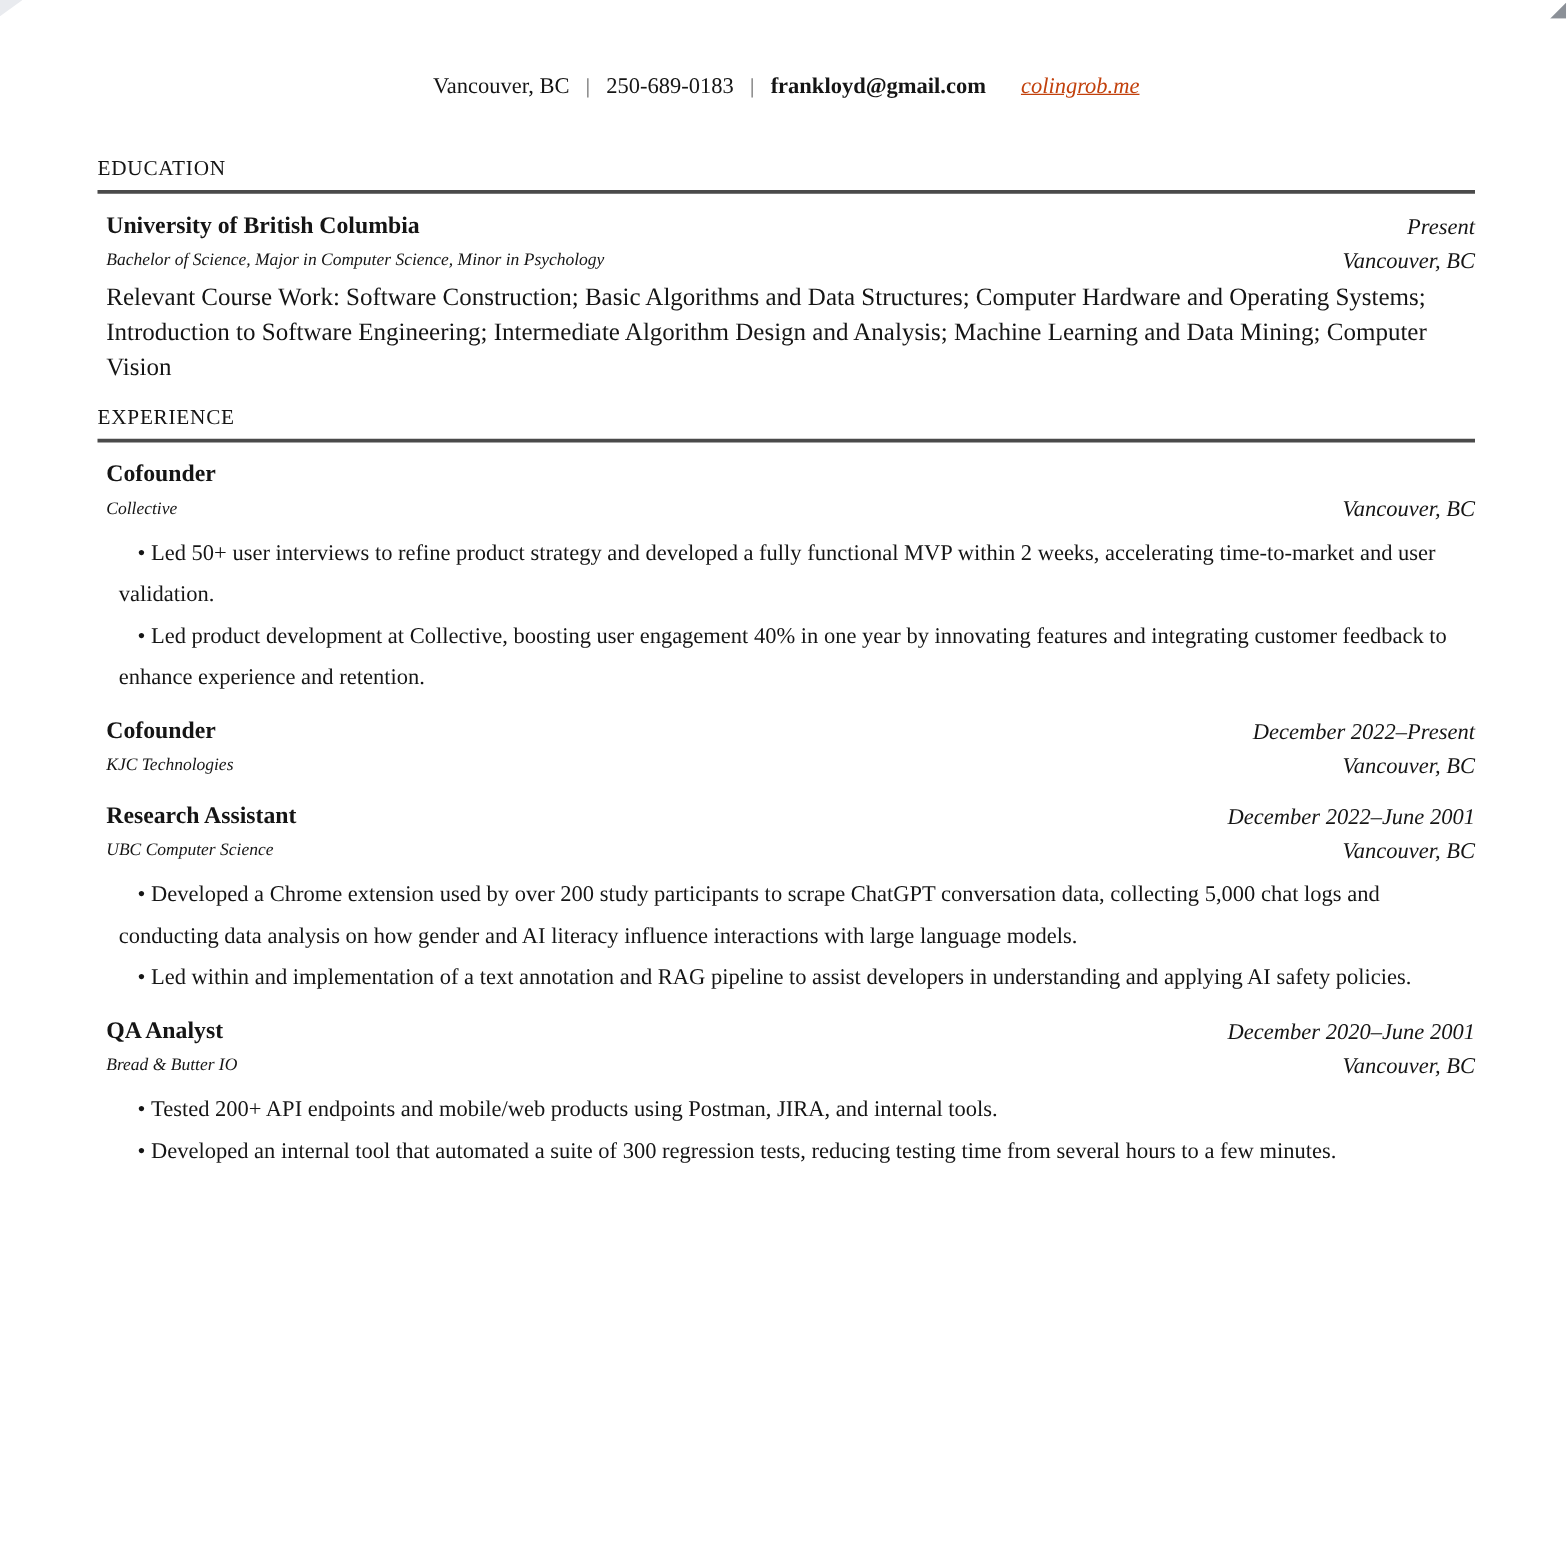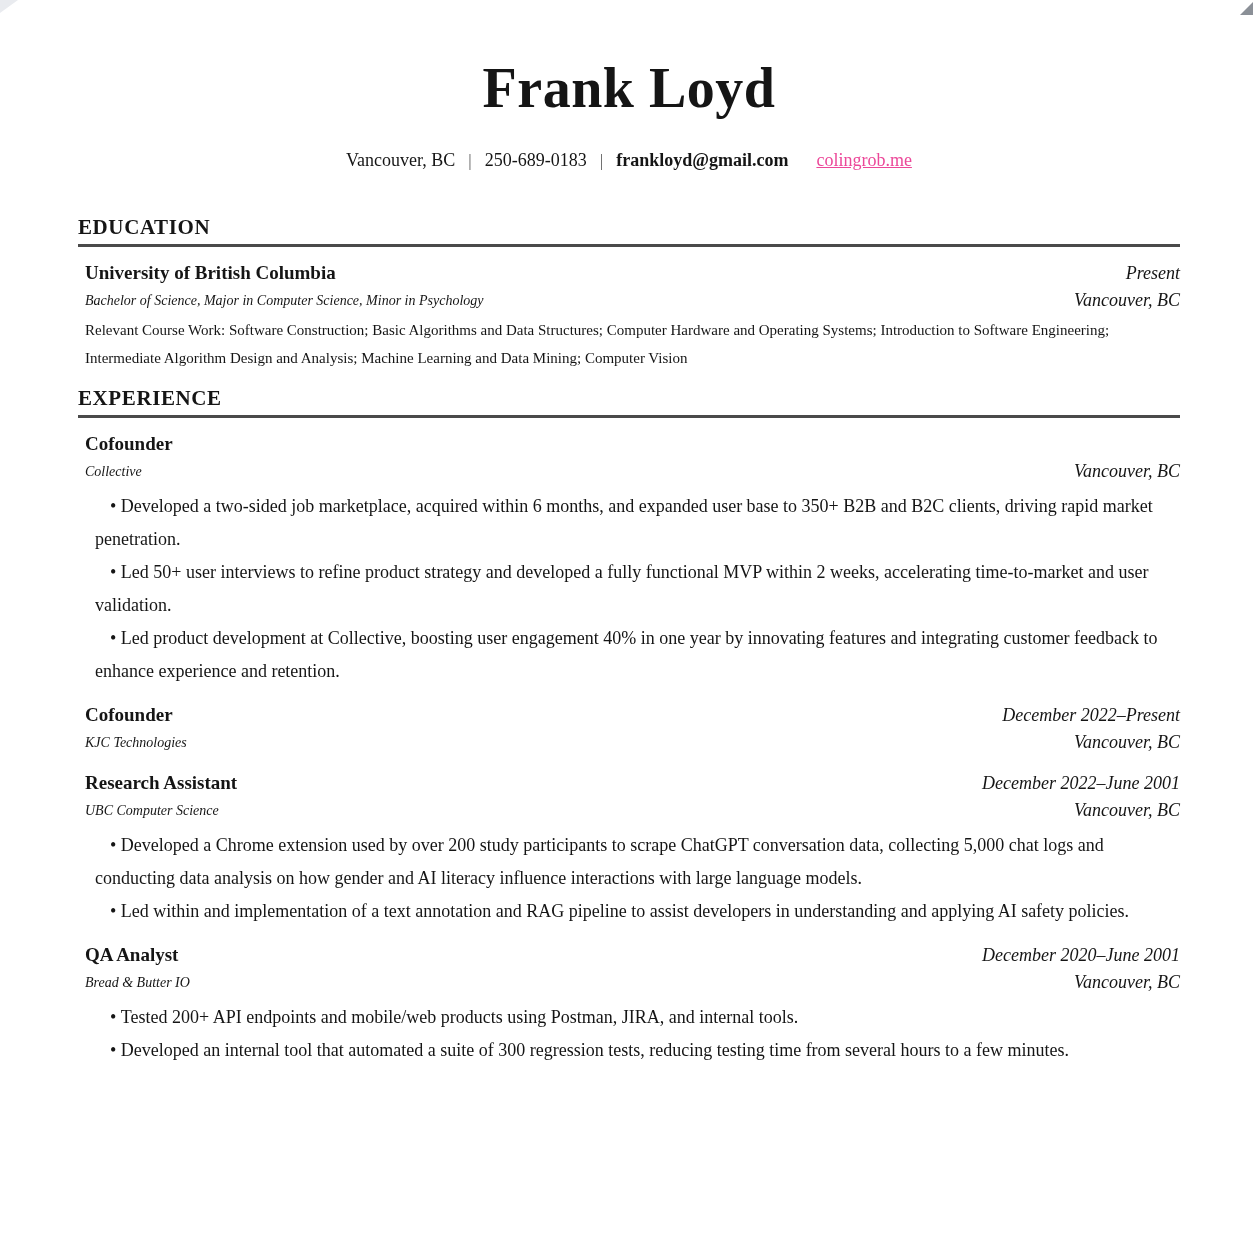--- a/index.html
+++ b/index.html
@@ -36,46 +36,46 @@
     letter-spacing: 0.5px;
   }
   .contact {
     text-align: center;
     font-size: 18px;
     line-height: 24px;
     margin: 0 0 42px 0;
   }
   .contact .sep { color: #5a5a5a; margin: 0 13px; font-size: 17px; }
   .contact .email { font-weight: 700; margin-right: 28px; }
-  .contact .website { color: #ec4899; text-decoration: underline; cursor: pointer; }
+  .contact .website { color: #c2410c; text-decoration: underline; cursor: pointer; font-style: italic; }
 
   h2.sec {
     margin: 0;
-    font-size: 21px;
+    font-size: 17px;
     line-height: 24px;
-    font-weight: 700;
+    font-weight: 400;
     letter-spacing: 0.6px;
     padding-bottom: 5px;
     border-bottom: 3px solid #4a4a4a;
   }
   section.edu { margin-bottom: 14px; }
 
   .entry { margin: 12px 0 0 7px; }
   .row {
     display: flex;
     justify-content: space-between;
     align-items: flex-end;
   }
   .row .lhs-title { font-weight: 700; font-size: 19px; line-height: 28px; }
   .row .lhs-sub   { font-style: italic; font-size: 14px; line-height: 27px; }
   .row .rhs       { font-style: italic; font-size: 18px; line-height: 27px; text-align: right; }
 
   p.coursework {
     margin: 2px 0 0 0;
-    font-size: 15px;
+    font-size: 20px;
     line-height: 28px;
   }
 
   ul.bullets {
     list-style: none;
     margin: 5px 0 0 10px;
     padding: 0;
     font-size: 18px;
     line-height: 33px;
   }
@@ -85,21 +85,20 @@
   .job + .job { margin-top: 13px; }
 </style>
 </head>
 <body>
 
 <div class="corner-tl"></div>
 <div class="corner-tr"></div>
 
 <div class="page">
 
-  <h1 class="name">Frank Loyd</h1>
 
   <div class="contact">
     <span>Vancouver, BC</span><span class="sep">|</span><span>250-689-0183</span><span class="sep">|</span><span class="email">frankloyd@gmail.com</span><a class="website">colingrob.me</a>
   </div>
 
   <section class="edu">
     <h2 class="sec">EDUCATION</h2>
     <div class="entry">
       <div class="row">
         <span class="lhs-title">University of British Columbia</span>
@@ -118,21 +117,20 @@
 
     <div class="entry job">
       <div class="row">
         <span class="lhs-title">Cofounder</span>
       </div>
       <div class="row">
         <span class="lhs-sub">Collective</span>
         <span class="rhs">Vancouver, BC</span>
       </div>
       <ul class="bullets">
-        <li>Developed a two-sided job marketplace, acquired within 6 months, and expanded user base to 350+ B2B and B2C clients, driving rapid market penetration.</li>
         <li>Led 50+ user interviews to refine product strategy and developed a fully functional MVP within 2 weeks, accelerating time-to-market and user validation.</li>
         <li>Led product development at Collective, boosting user engagement 40% in one year by innovating features and integrating customer feedback to enhance experience and retention.</li>
       </ul>
     </div>
 
     <div class="entry job">
       <div class="row">
         <span class="lhs-title">Cofounder</span>
         <span class="rhs">December 2022–Present</span>
       </div>

